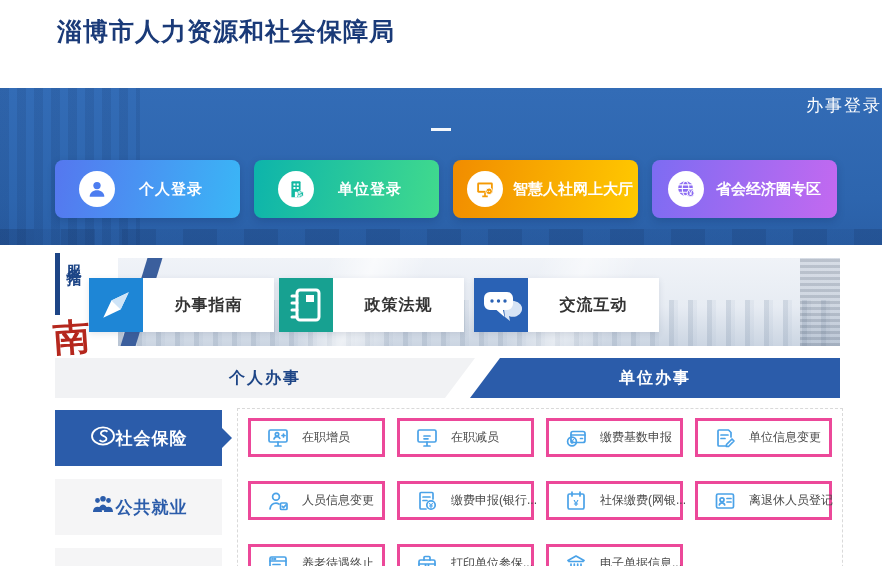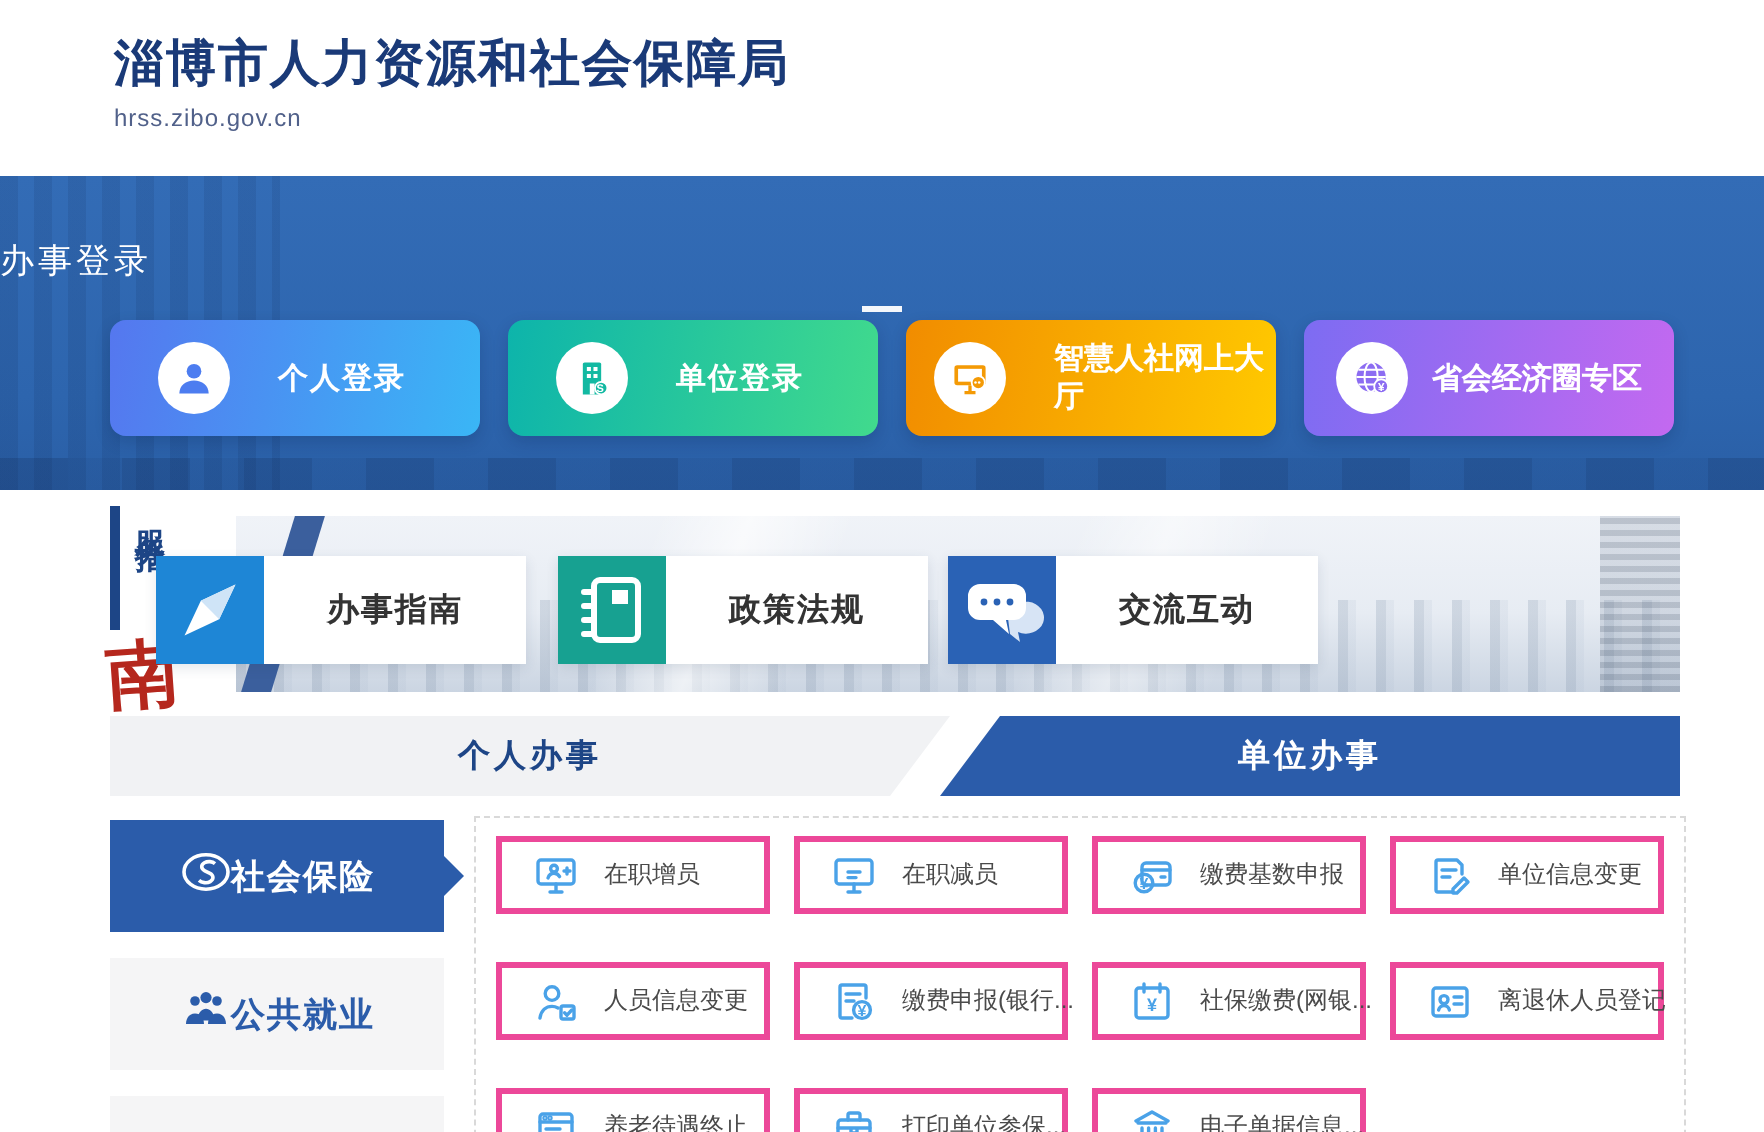--- a/index.html
+++ b/index.html
@@ -11,29 +11,29 @@
   .site-title { font-size:25px; font-weight:bold; color:#1a3a78; letter-spacing:1px; }
   .site-domain { font-size:12px; color:#51618a; margin-top:4px; letter-spacing:.5px; }
 
   
   .banner { position:absolute; top:88px; left:0; right:0; height:157px;
     background:linear-gradient(180deg,#336cb6 0%,#2d65ae 70%,#2a5fa6 100%); overflow:hidden; }
   .banner::before { content:''; position:absolute; left:0; top:0; width:140px; height:100%;
     background:repeating-linear-gradient(90deg,rgba(10,30,70,.22) 0 9px,rgba(10,30,70,0) 9px 17px); opacity:.5; }
   .banner::after { content:''; position:absolute; left:0; bottom:0; width:100%; height:16px;
     background:repeating-linear-gradient(90deg,rgba(12,32,72,.28) 0 34px,rgba(12,32,72,.10) 34px 61px); opacity:.7; }
-  .banner-heading { position:relative; text-align:left; color:#fff; font-size:17px; letter-spacing:2px; margin-top:31px; z-index:2; }
+  .banner-heading { position:relative; text-align:right; color:#fff; font-size:17px; letter-spacing:2px; margin-top:6px; z-index:2; }
   .banner-dash { position:relative; width:20px; height:3px; background:rgba(255,255,255,.95); margin:11px auto 0; z-index:2; }
   .login-row { position:absolute; left:55px; top:72px; display:flex; gap:14px; z-index:3; }
   .login-btn { width:185px; height:58px; border-radius:8px; display:flex; align-items:center;
     padding-left:24px; gap:24px; color:#fff; font-size:15px; font-weight:bold; letter-spacing:1px;
     cursor:pointer; box-shadow:0 3px 8px rgba(0,20,60,.18); }
   .login-btn.b0 { background:linear-gradient(100deg,#5577ef 0%,#3ab6f6 100%); }
   .login-btn.b1 { background:linear-gradient(100deg,#0db4ab 0%,#41da8d 100%); }
-  .login-btn.b2 { background:linear-gradient(100deg,#f18c00 0%,#ffc900 100%); padding-left:14px; gap:24px; letter-spacing:0; }
+  .login-btn.b2 { background:linear-gradient(100deg,#f18c00 0%,#ffc900 100%); padding-left:14px; gap:10px; letter-spacing:0; }
   .login-btn.b3 { background:linear-gradient(100deg,#7d6cf2 0%,#c369f0 100%); padding-left:16px; gap:12px; letter-spacing:0; }
   .icon-circle { width:36px; height:36px; min-width:36px; border-radius:50%; background:#fff;
     display:flex; align-items:center; justify-content:center; }
   .c0 { color:#4d7df0; } .c1 { color:#12b9a2; } .c2 { color:#f49a05; } .c3 { color:#8c6cf2; }
 
   
   .guide { position:absolute; top:245px; left:0; right:0; height:113px; }
   .vlabel { position:absolute; left:55px; top:8px; width:62px; }
   .vlabel-top { writing-mode:vertical-rl; text-orientation:upright; font-size:15px; font-weight:bold;
     color:#1d4586; border-left:5px solid #1d4586; padding-left:4px; letter-spacing:3px; height:62px; }
@@ -43,21 +43,21 @@
     background:linear-gradient(180deg,#f0f3f8 0%,#e7ecf3 55%,#cbd5e2 100%); }
   .photo-strip::before { content:''; position:absolute; left:0; bottom:0; width:100%; height:46px;
     background:repeating-linear-gradient(90deg,rgba(118,138,163,.35) 0 5px,rgba(168,183,203,.22) 5px 9px,rgba(255,255,255,0) 9px 19px); opacity:.65; }
   .photo-strip::after { content:''; position:absolute; inset:0;
     background:linear-gradient(112deg,transparent 28%,rgba(255,255,255,.65) 34%,transparent 41%,transparent 56%,rgba(255,255,255,.5) 62%,transparent 69%); }
   .strip-tower { position:absolute; right:0; top:0; width:40px; height:100%;
     background:repeating-linear-gradient(0deg,rgba(92,107,128,.45) 0 3px,rgba(142,156,176,.32) 3px 6px); opacity:.8; }
   .strip-diag { position:absolute; left:16px; top:0; width:15px; height:88px; background:#3b5f9d; transform:skewX(-17deg); }
   .gitem { position:absolute; top:20px; display:flex; height:54px; cursor:pointer; z-index:2;
     box-shadow:0 2px 6px rgba(40,60,90,.12); }
-  .gi0 { left:78px; } .gi1 { left:279px; } .gi2 { left:474px; }
+  .gi0 { left:89px; } .gi1 { left:279px; } .gi2 { left:474px; }
   .gicon { width:54px; height:54px; display:flex; align-items:center; justify-content:center; }
   .gq0 { background:#1e86d6; } .gq1 { background:#17a191; } .gq2 { background:#2a62b5; }
   .glabel { width:131px; height:54px; background:#fff; display:flex; align-items:center; justify-content:center;
     font-size:16px; font-weight:bold; color:#333; letter-spacing:1px; }
 
   
   .tabs { position:absolute; top:358px; left:55px; width:673px; height:40px; }
   .tab { position:absolute; top:0; height:40px; display:flex; align-items:center; justify-content:center;
     font-size:16px; font-weight:bold; letter-spacing:2px; cursor:pointer; }
   .tab-personal { left:0; width:420px; background:#f1f2f4; color:#1d4586;
@@ -86,21 +86,20 @@
   .cicon .t { fill:#4aa2e8; stroke:none; font-size:8px; font-weight:bold; font-family:"Liberation Sans",sans-serif; }
   .gicon svg, .icon-circle svg { display:block; }
 </style>
 </head>
 <body>
 
 <div class="page">
 
   <header class="site-header">
     <div class="site-title">淄博市人力资源和社会保障局</div>
-    <div class="site-domain">hrss.zibo.gov.cn</div>
   </header>
 
   <section class="banner">
     <div class="banner-heading">办事登录</div>
     <div class="banner-dash"></div>
     <div class="login-row">
 
       <div class="login-btn b0">
         <span class="icon-circle c0">
           <svg width="22" height="22" viewBox="0 0 24 24" fill="currentColor">

